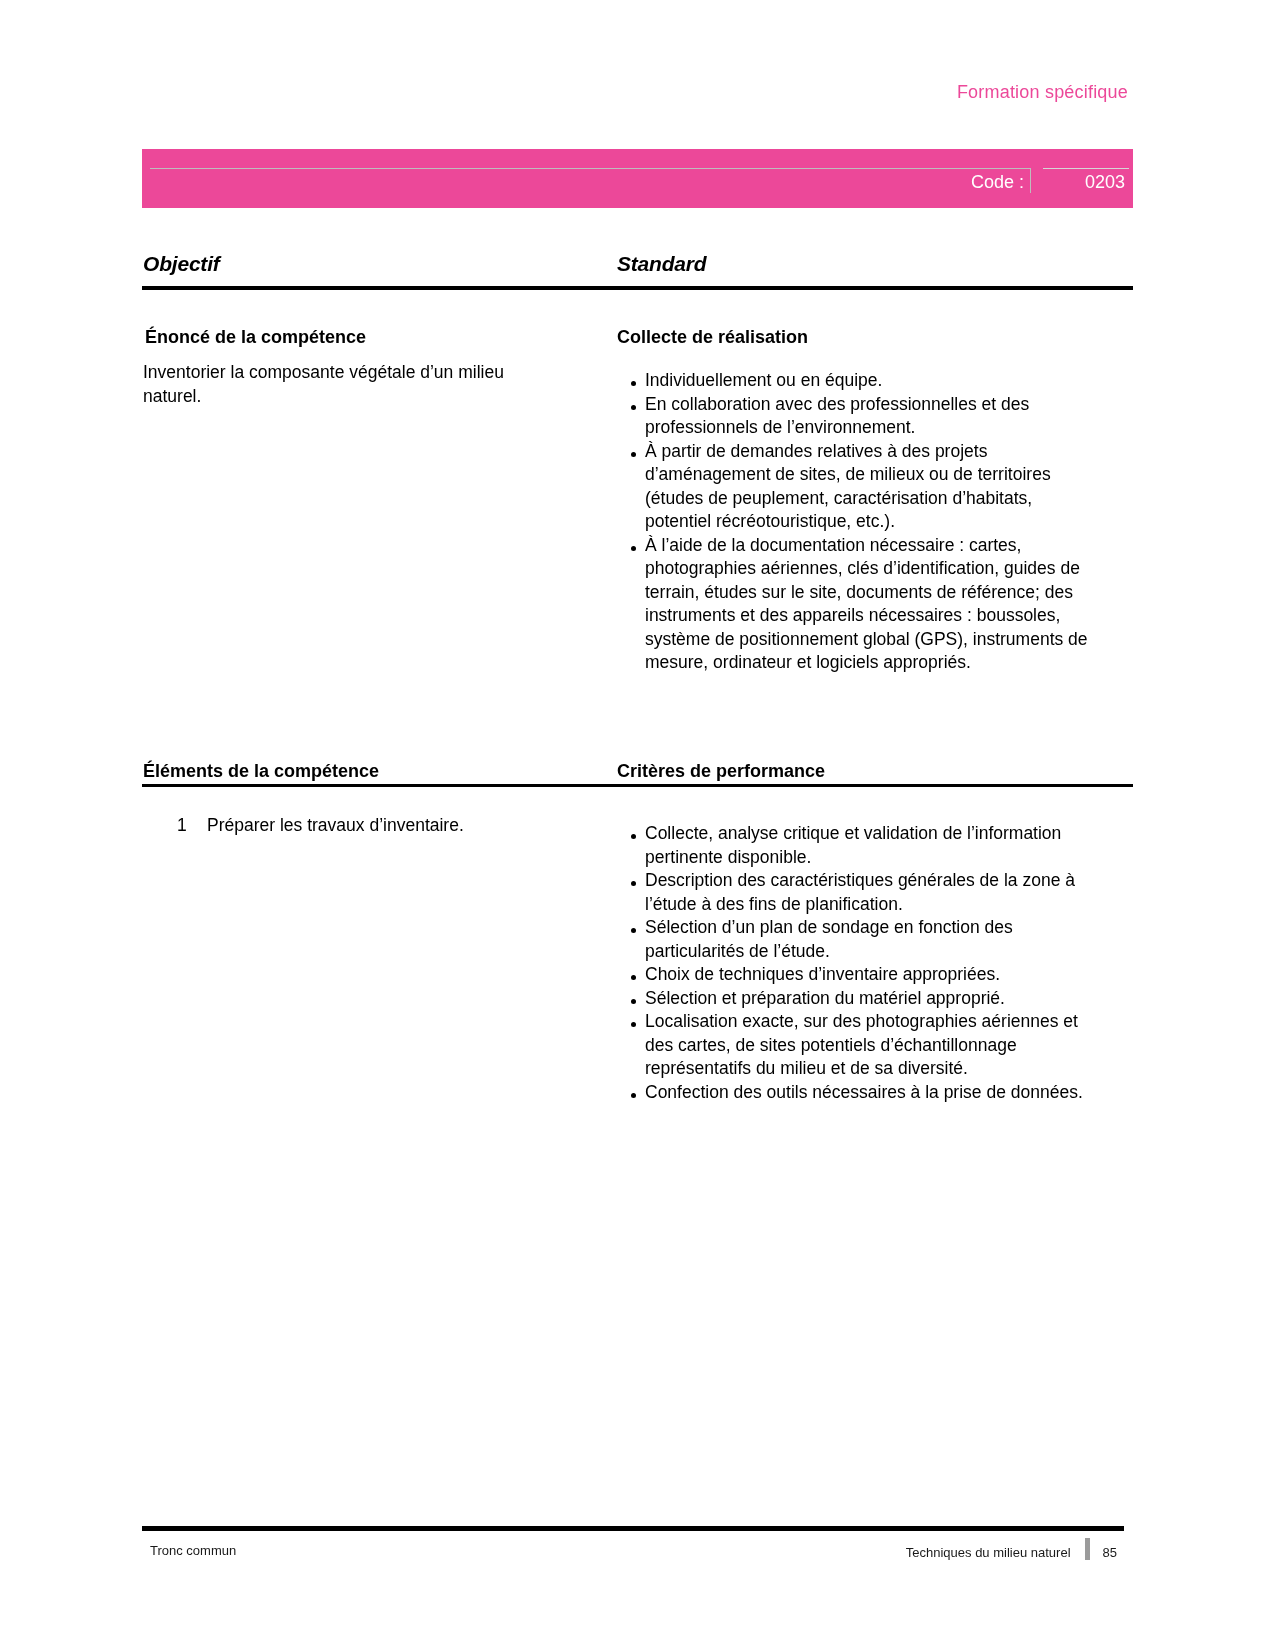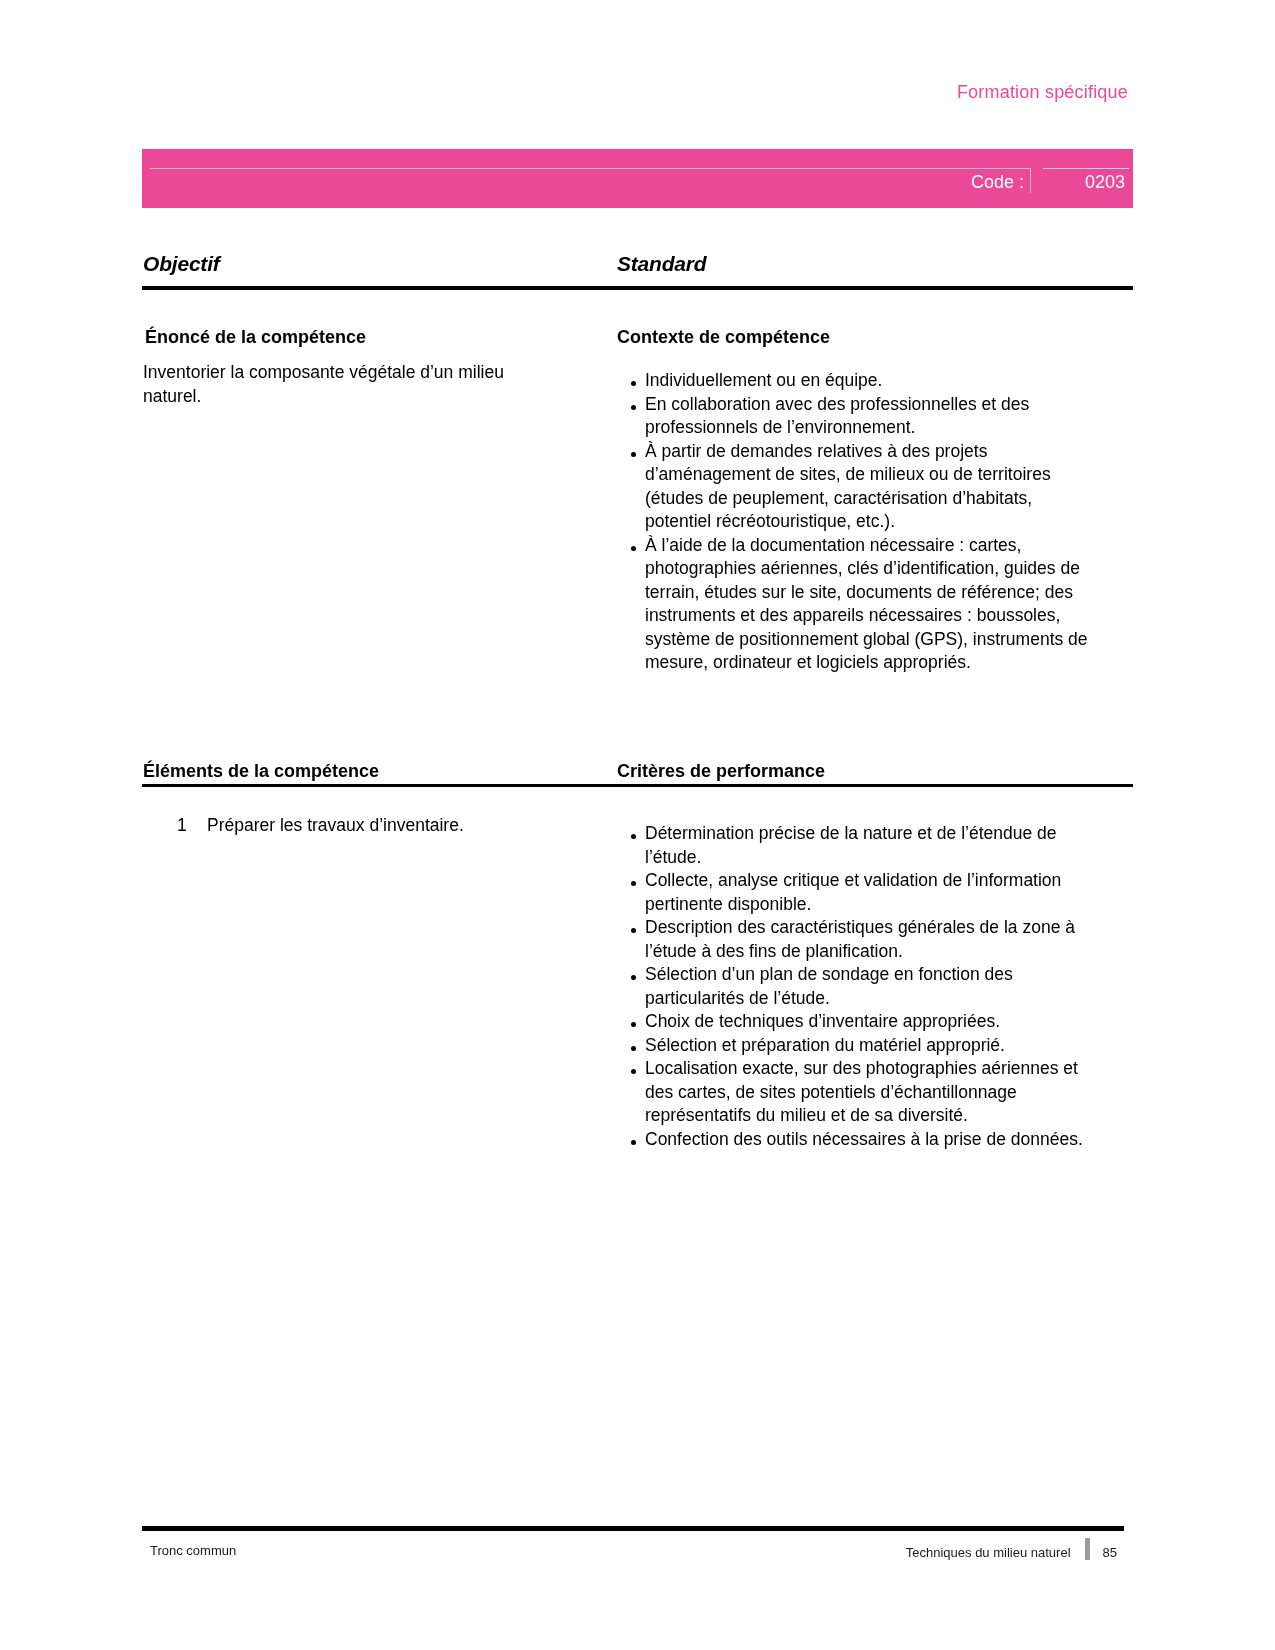--- a/index.html
+++ b/index.html
@@ -79,21 +79,21 @@
     <span class="code-value">0203</span>
   </div>
 
   <div class="col-heads">
     <span class="obj">Objectif</span>
     <span class="std">Standard</span>
   </div>
   <div class="rule top-rule"></div>
 
   <div class="sec-head s1-left-head">Énoncé de la compétence</div>
-  <div class="sec-head s1-right-head">Contexte de compétence</div>
+  <div class="sec-head s1-right-head">Collecte de réalisation</div>
 
   <div class="body-copy s1-left-body">Inventorier la composante végétale d’un milieu naturel.</div>
 
   <ul class="bullets body-copy s1-bullets">
 
       <li>
         <span class="dot-col"><span class="dot"></span></span>
         <span class="btxt">Individuellement ou en équipe.</span>
       </li>
 
@@ -117,24 +117,20 @@
   <div class="sec-head s2-right-head">Critères de performance</div>
   <div class="rule mid-rule"></div>
 
   <div class="body-copy s2-item">
     <span class="num">1</span>
     <span class="itext">Préparer les travaux d’inventaire.</span>
   </div>
 
   <ul class="bullets body-copy s2-bullets">
 
-      <li>
-        <span class="dot-col"><span class="dot"></span></span>
-        <span class="btxt">Détermination précise de la nature et de l’étendue de l’étude.</span>
-      </li>
 
       <li>
         <span class="dot-col"><span class="dot"></span></span>
         <span class="btxt">Collecte, analyse critique et validation de l’information pertinente disponible.</span>
       </li>
 
       <li>
         <span class="dot-col"><span class="dot"></span></span>
         <span class="btxt">Description des caractéristiques générales de la zone à l’étude à des fins de planification.</span>
       </li>

